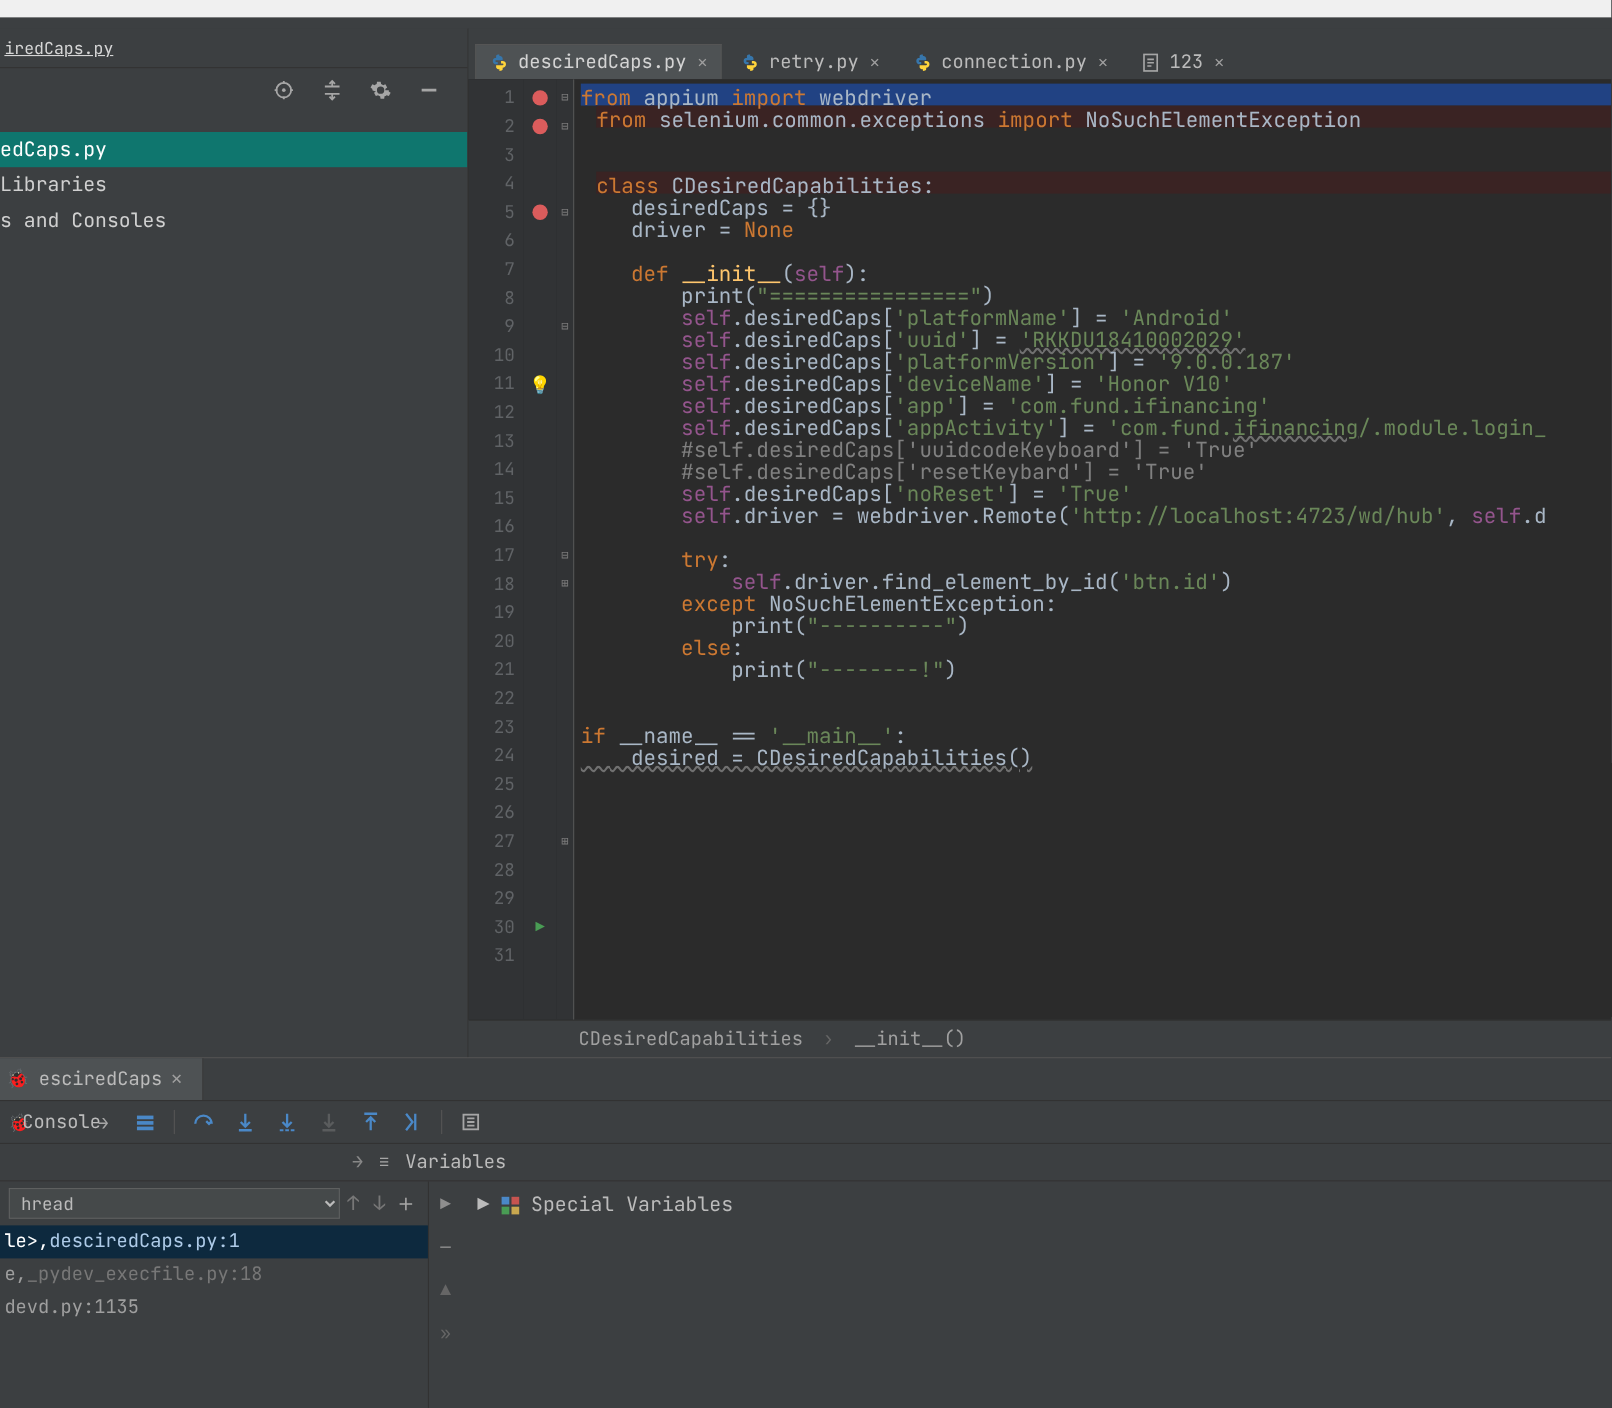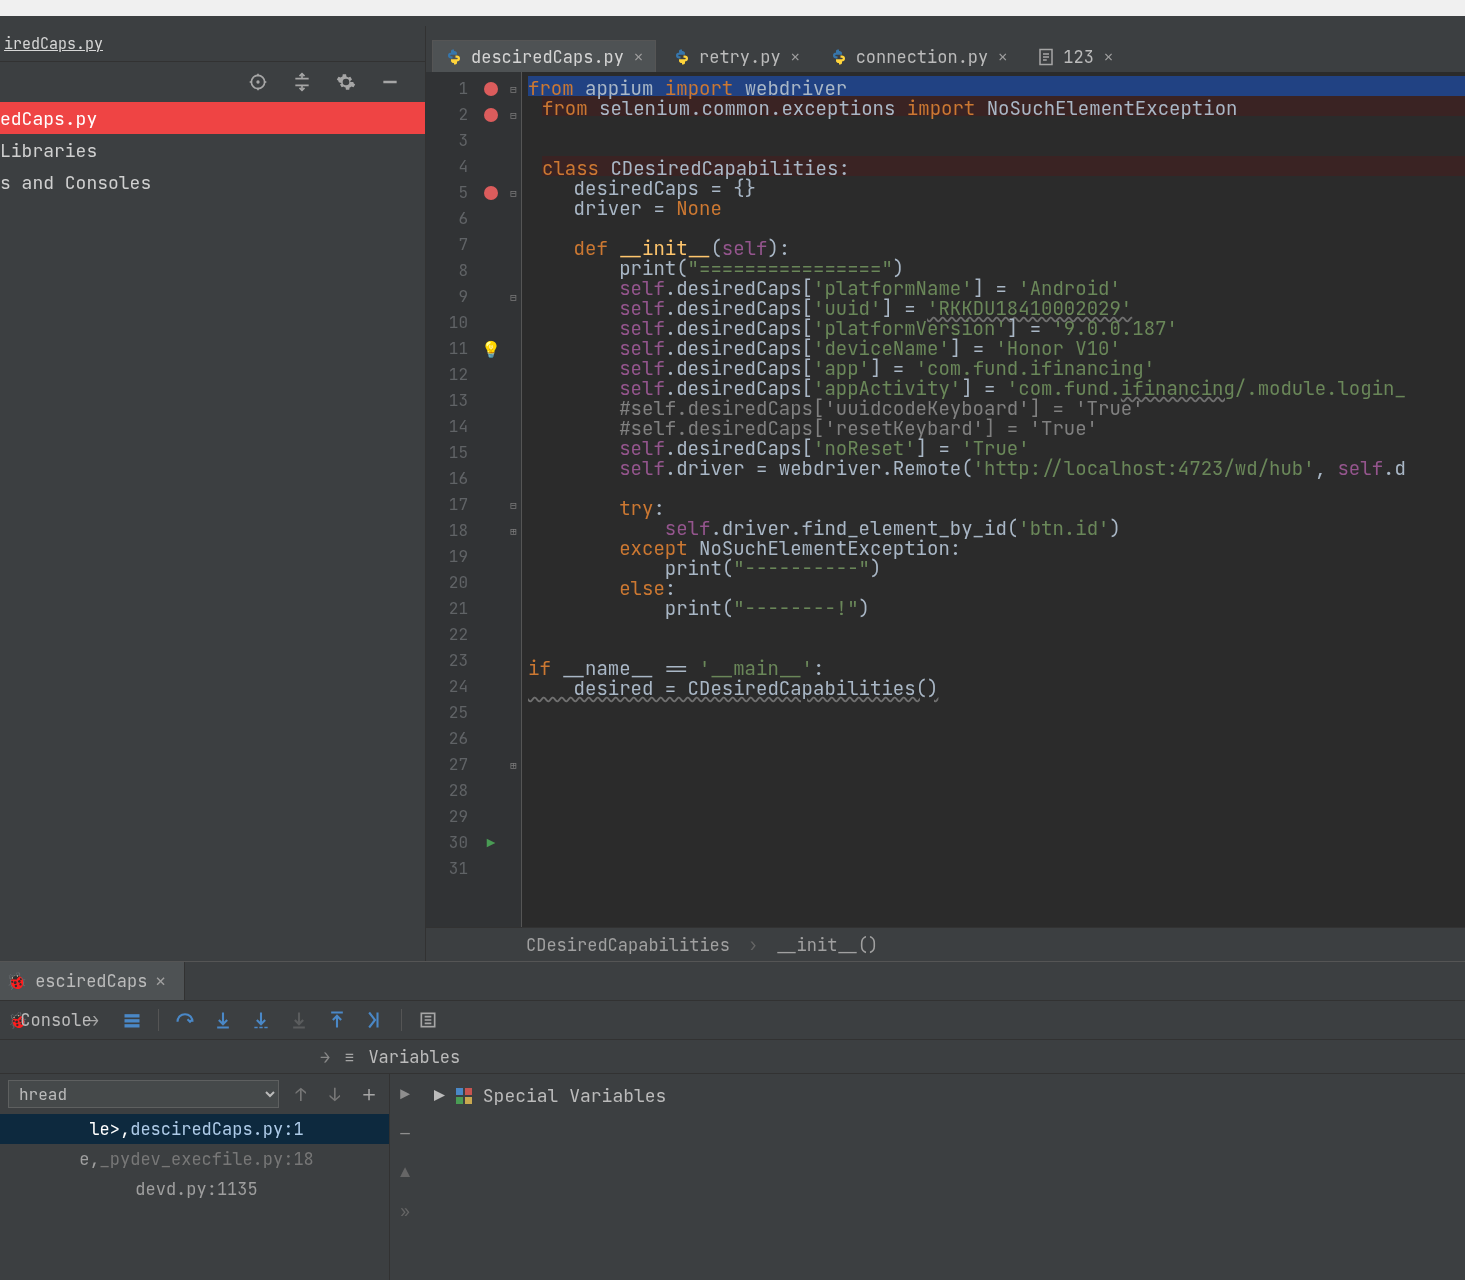--- a/index.html
+++ b/index.html
@@ -9,21 +9,21 @@
   .main-row{ display:flex; height:935px; }
   
   .left-panel{ width:425px; background:#3c3f41; display:flex; flex-direction:column;}
   .struct-header{ height:36px; display:flex; align-items:center; padding:0 6px 0 0; border-bottom:1px solid #323232;}
   .struct-title{ flex:1; font-size:15px; color:#d6d6d6; padding-left:4px; white-space:nowrap; overflow:hidden;text-decoration:underline;}
   .tool-row{ height:40px; display:flex; align-items:center; justify-content:flex-end; gap:22px; padding-right:24px;}
   .tool-btn{ width:22px; height:22px; color:#a6a6a6; cursor:pointer; display:flex; align-items:center; justify-content:center;}
   .tool-btn svg{ width:20px; height:20px; }
   .tree{ flex:1; overflow:hidden;}
   .tree-row{ height:32px; display:flex; align-items:center; font-size:18px; color:#d0d0d0; padding-left:0;}
-  .tree-row.sel{ background:#ef4444; color:#fff;}
+  .tree-row.sel{ background:#0f766e; color:#fff;margin-top:18px;}
   
   .editor-side{ flex:1; display:flex; flex-direction:column; min-width:0; border-left:1px solid #323232;}
   .tabstrip{ height:46px; display:flex; align-items:flex-end; background:#3c3f41; padding-left:6px;}
   .tab{ height:32px; display:flex; align-items:center; gap:8px; padding:0 12px; font-size:17px; color:#bbbbbb; border:1px solid transparent; border-bottom:none; cursor:pointer; margin-right:4px;}
   .tab.active{ background:#4e5254; border-color:#555; color:#d4d4d4;}
   .tab .close{ color:#9f9f9f; font-size:15px; margin-left:2px;}
   .py-ico{ width:18px; height:18px; display:inline-flex;}
   .editor-body{ flex:1; display:flex; background:#2b2b2b; min-height:0; overflow:hidden; position:relative;}
   .gutter{ width:50px; background:#313335; text-align:right; font-size:16px; color:#606366; padding-top:4px;}
   .gutter div{ height:26px; line-height:26px; padding-right:8px;}
@@ -54,26 +54,26 @@
   .dbg-tab{ height:38px; padding:0 18px 0 6px; display:flex; align-items:center; gap:8px; font-size:17px; color:#bbbbbb; border-right:1px solid #323232; background:#4e5254;}
   .dbg-tab .close{ color:#9f9f9f;}
   .dbg-toolbar{ height:40px; display:flex; align-items:center; gap:14px; padding-left:6px; border-top:1px solid #323232; border-bottom:1px solid #323232;}
   .dbg-btn{ width:24px; height:24px; color:#a6a6a6; display:flex; align-items:center; justify-content:center; cursor:pointer;}
   .dbg-btn svg{width:20px;height:20px;}
   .dbg-sep{ width:1px; height:22px; background:#555;}
   .var-header{ height:34px; display:flex; align-items:center; justify-content:flex-start; padding-left:320px; gap:14px; background:#3c3f41; border-bottom:1px solid #323232; font-size:17px;}
   .var-label{ color:#bbbbbb;}
   .dbg-main{ flex:1; display:flex;}
   .frames{ width:390px; display:flex; flex-direction:column; border-right:1px solid #323232;}
-  .frames-head{ height:40px; display:flex; align-items:center; gap:10px; padding:0 8px;}
+  .frames-head{ height:40px; display:flex; align-items:center; padding:0 8px;}
   .frames-head select{ flex:1; background:#45494a; color:#bbb; border:1px solid #5e6060; height:28px; font-size:16px; padding:0 6px; font-family:inherit;}
   .arrow-btn{ width:24px; color:#777; font-size:18px; text-align:center; cursor:pointer;}
   .plus-btn{ width:24px; color:#a6a6a6; font-size:22px; text-align:center; cursor:pointer;}
   .frame-list{ flex:1;}
-  .frame-row{ height:30px; display:flex; align-items:center; font-size:17px; padding-left:4px; color:#9f9f9f;justify-content:center;}
+  .frame-row{ height:30px; display:flex; align-items:center; font-size:17px; padding-left:4px; color:#9f9f9f;}
   .frame-row.sel{ background:#0d293e; color:#fff;}
   .frame-row .lc{ color:#777;}
   .frame-row.sel .lc{ color:#aecbe8;}
   .vars-side{ flex:1; display:flex;}
   .vars-gutter{ width:30px; display:flex; flex-direction:column; align-items:center; gap:18px; padding-top:10px; color:#8e8e8e;}
   .vars-body{ flex:1; padding:10px 0 0 14px; font-size:18px;}
   .vars-body .row1{ display:flex; align-items:center; gap:10px;}
   .tri{ color:#bbbbbb;}
   .sq-ico{ width:18px; height:18px;}
 </style>

